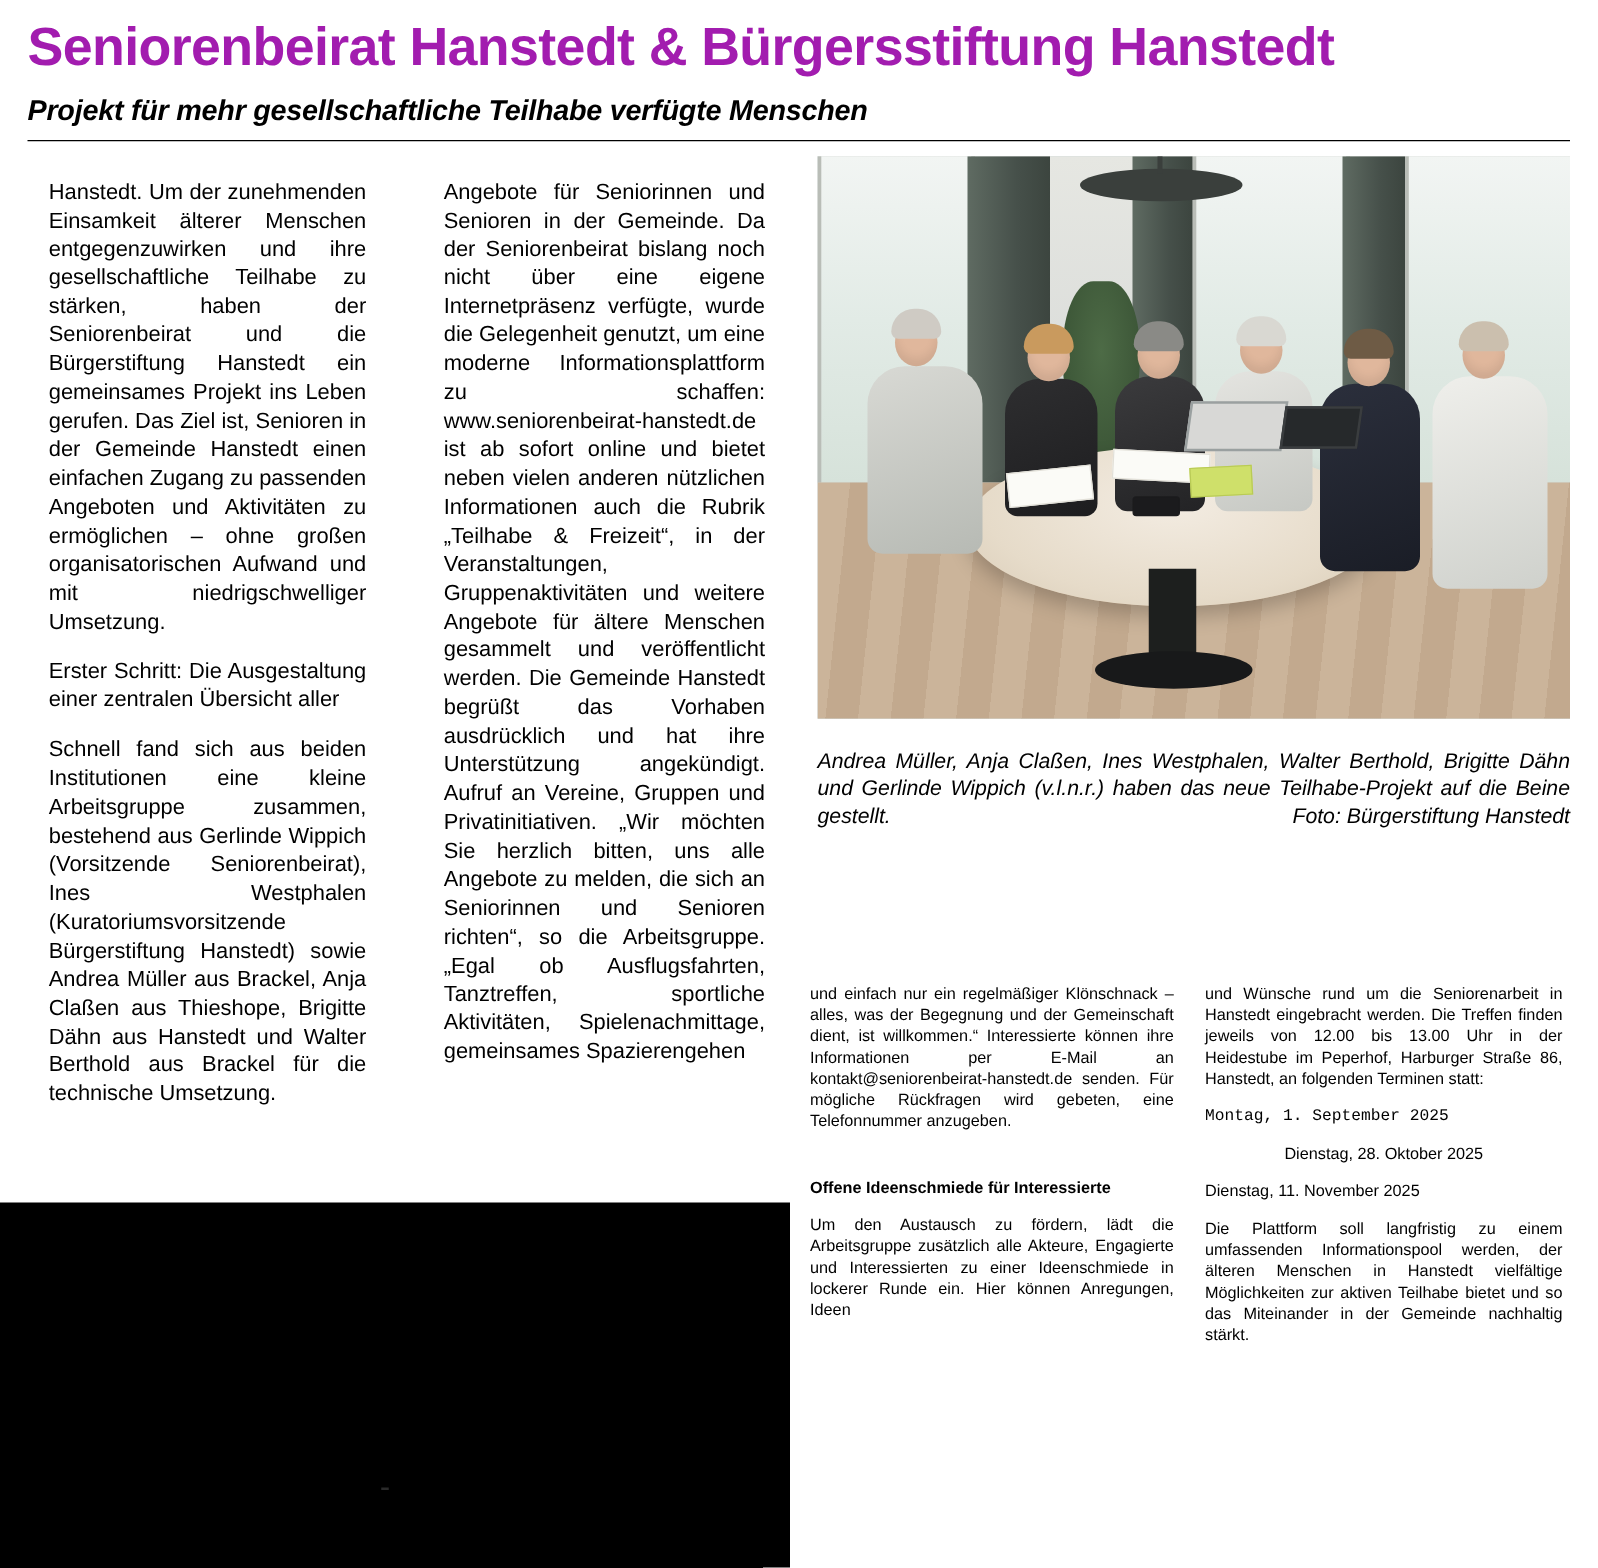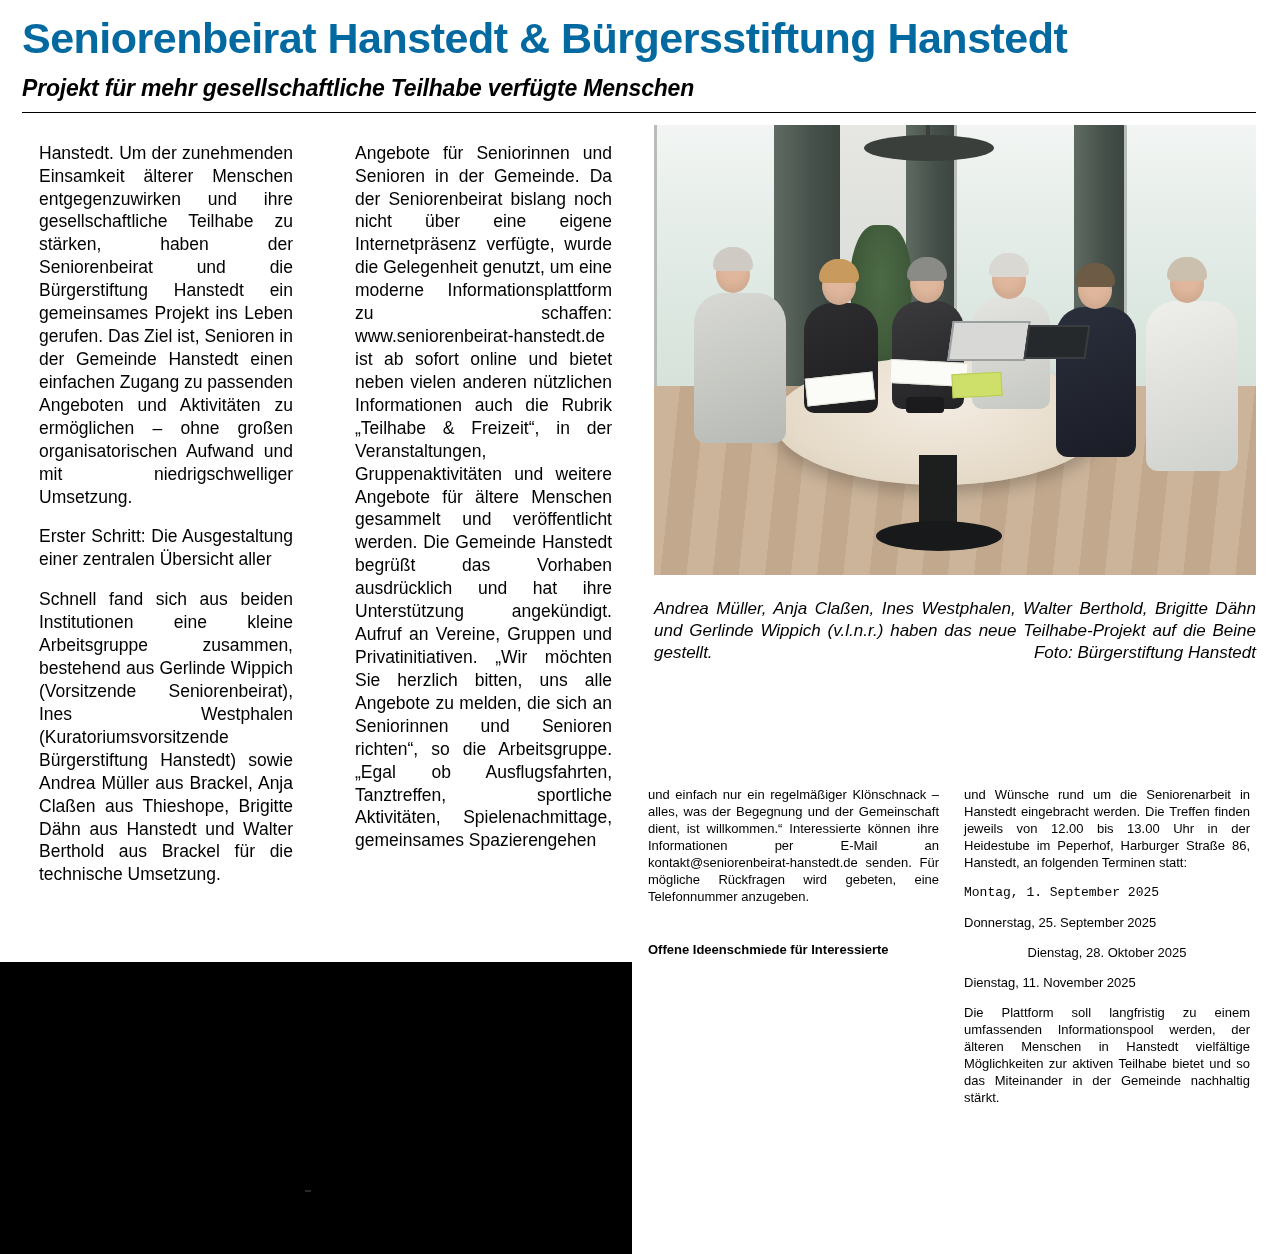--- a/index.html
+++ b/index.html
@@ -21,21 +21,21 @@
     height: 1254px;
     padding: 0;
     box-sizing: border-box;
   }
   .headline {
     font-size: 43px;
     line-height: 1.04;
     font-weight: bold;
     letter-spacing: -0.5px;
     margin: 16px 22px 0 22px;
-    color: #0369a1;
+    color: #a21caf;
   }
   .subhead {
     font-size: 23px;
     font-weight: bold;
     font-style: italic;
     margin: 14px 22px 0 22px;
     letter-spacing: -0.2px;
   }
   .rule {
     height: 1px;
@@ -272,25 +272,25 @@
         <span class="credit">Foto: Bürgerstiftung Hanstedt</span>
       </div>
     </div>
 
   </div>
 
   <div class="lower-cols">
     <div class="lcol" id="lcol1">
       <p>und einfach nur ein regelmäßiger Klönschnack – alles, was der Begegnung und der Gemeinschaft dient, ist willkommen.“ Interessierte können ihre Informationen per E-Mail an kontakt@seniorenbeirat-hanstedt.de senden. Für mögliche Rückfragen wird gebeten, eine Telefonnummer anzugeben.</p>
       <p class="sub-bold">Offene Ideenschmiede für Interessierte</p>
+      <p>Um den Austausch zu fördern, lädt die Arbeitsgruppe zusätzlich alle Akteure, Engagierte und Interessierten zu einer Ideenschmiede in lockerer Runde ein. Hier können Anregungen, Ideen</p>
     </div>
     <div class="lcol" id="lcol2">
       <p>und Wünsche rund um die Seniorenarbeit in Hanstedt eingebracht werden. Die Treffen finden jeweils von 12.00 bis 13.00 Uhr in der Heidestube im Peperhof, Harburger Straße 86, Hanstedt, an folgenden Terminen statt:</p>
       <p style="text-align:left;font-family:Liberation Mono, monospace;">Montag, 1. September 2025</p>
-      <p style="text-align:left;">Donnerstag, 25. September 2025</p>
       <p style="text-align:center;">Dienstag, 28. Oktober 2025</p>
       <p style="text-align:left;">Dienstag, 11. November 2025</p>
       <p>Die Plattform soll langfristig zu einem umfassenden Informationspool werden, der älteren Menschen in Hanstedt vielfältige Möglichkeiten zur aktiven Teilhabe bietet und so das Miteinander in der Gemeinde nachhaltig stärkt.</p>
 
     </div>
   </div>
 
   <div class="blackbox">
     <div class="tick"></div>
   </div>

